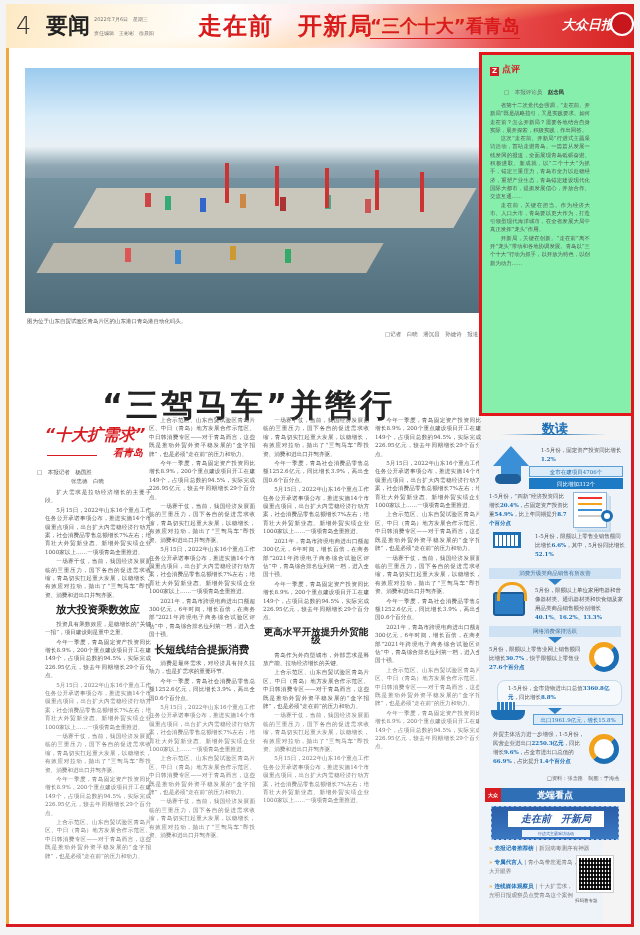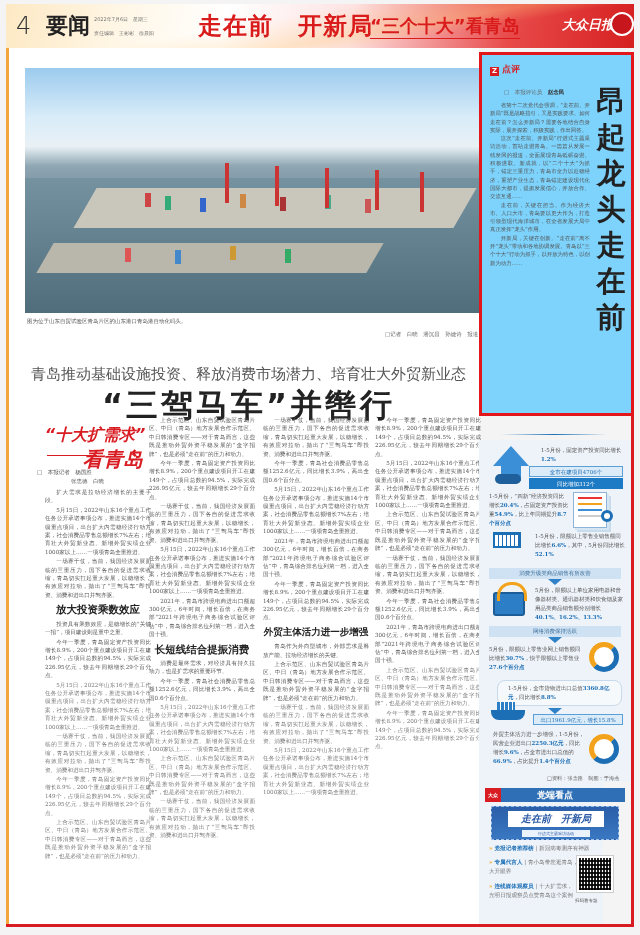--- a/index.html
+++ b/index.html
@@ -46,26 +46,26 @@
   .headline { position: absolute; left: 0; top: 336px; width: 479px; text-align: center; font-family: "DejaVu Sans", sans-serif; font-size: 32px; font-weight: bold; color: #222; letter-spacing: 3px; }
 
   
   .col { position: absolute; font-size: 5.6px; line-height: 8.4px; color: #555; text-align: justify; }
   .col p { text-indent: 2em; margin-bottom: 1px; }
   .col .filler { color: #777; }
   .sub-head { font-family: "DejaVu Sans", sans-serif; font-weight: bold; color: #222; font-size: 10.5px; text-align: center; margin: 6px 0 6px; text-indent: 0 !important; }
 
   .tag-title { position: absolute; left: 26px; top: 377px; width: 120px; }
   .tag-title .t1 { font-family: "DejaVu Sans", sans-serif; font-style: italic; font-weight: bold; color: #d81c22; font-size: 16px; text-align: center; }
-  .tag-title .t2 { font-family: "DejaVu Sans", sans-serif; font-style: italic; font-weight: bold; color: #d81c22; font-size: 20px; text-align: right; padding-right: 12px; border-bottom: 1px solid transparent; position: relative; }
+  .tag-title .t2 { font-family: "DejaVu Sans", sans-serif; font-style: italic; font-weight: bold; color: #d81c22; font-size: 10px; text-align: right; padding-right: 12px; border-bottom: 1px solid transparent; position: relative; }
   .tag-title .line { position: absolute; left: 12px; top: 30px; width: 50px; height: 1px; background: #d81c22; }
   .byline-left { position: absolute; left: 28px; top: 420px; font-size: 5.5px; line-height: 9px; color: #555; }
 
   
-  .comment-box { position: absolute; left: 479px; top: 52px; width: 155px; height: 364px; border: 3px solid #e3161c; background: #7dd3fc; }
+  .comment-box { position: absolute; left: 479px; top: 52px; width: 155px; height: 364px; border: 3px solid #e3161c; background: #86efac; }
   .cm-tag { position: absolute; left: 8px; top: 8px; font-family: "DejaVu Sans", sans-serif; font-weight: bold; font-size: 9px; color: #d81c22; }
   .cm-tag-ico { display: inline-block; width: 9px; height: 9px; background: #d81c22; color: #fff; font-size: 7px; text-align: center; line-height: 9px; margin-right: 3px; vertical-align: -1px; }
   .cm-byline { position: absolute; left: 22px; top: 34px; font-size: 5.5px; color: #666; }
   .cm-byline b { color: #333; }
   .cm-body { position: absolute; left: 8px; top: 46px; width: 100px; font-size: 5.4px; line-height: 8.3px; color: #555; text-align: justify; }
   .cm-body p { text-indent: 2em; }
   .cm-title { position: absolute; left: 112px; top: 28px; width: 34px; font-family: "DejaVu Sans", sans-serif; font-weight: bold; font-size: 29px; line-height: 36px; color: #222; text-align: center; }
 
   
   .data-panel { position: absolute; left: 479px; top: 440px; width: 152px; height: 342px; background: #eef3f9; }
@@ -144,21 +144,20 @@
     <div class="stack" style="left:260px;top:181px;background:#3a6;"></div>
     <div class="crane" style="left:200px;top:95px;"></div>
     <div class="crane" style="left:250px;top:98px;"></div>
     <div class="crane" style="left:300px;top:100px;"></div>
     <div class="crane" style="left:350px;top:102px;"></div>
     <div class="crane" style="left:395px;top:104px;"></div>
   </div>
   <div class="caption">图为位于山东自贸试验区青岛片区的山东港口青岛港自动化码头。</div>
   <div class="credit">□记者　白晓　潘沉昌　孙婕诗　报道</div>
 
-  <div class="kicker">青岛推动基础设施投资、释放消费市场潜力、培育壮大外贸新业态</div>
   <div class="headline">“三驾马车”并辔行</div>
 
   <div class="tag-title">
     <div class="t1">“十大扩需求”</div>
     <div class="t2">看青岛</div>
     <div class="line"></div>
   </div>
   <div class="byline-left">
     <div>□　本报记者　杨国胜</div>
     <div style="padding-left:34px;">张忠德　白晓</div>
@@ -190,21 +189,21 @@
     <p class="filler">上合示范区、山东自贸试验区青岛片区、中日（青岛）地方发展合作示范区、中日韩消费专区——对于青岛而言，这些既是推动外贸外资平稳发展的“金字招牌”，也是必须“走在前”的压力和动力。</p>
     <p class="filler">一场赛干仗，当前，我国经济发展面临的三重压力，国下各自的促进需求收缩，青岛切实扛起重大发展，以稳增长，有效应对拉动，抛出了“三驾马车”即投资、消费和进出口并驾齐驱。</p>
   </div>
 
   <div class="col" style="left:254px;top:368px;width:106px;height:512px;overflow:hidden;">
     <p>一场赛干仗，当前，我国经济发展面临的三重压力，国下各自的促进需求收缩，青岛切实扛起重大发展，以稳增长，有效应对拉动，抛出了“三驾马车”即投资、消费和进出口并驾齐驱。</p>
     <p>今年一季度，青岛社会消费品零售总额1252.6亿元，同比增长3.9%，高出全国0.6个百分点。</p>
     <p>5月15日，2022年山东16个重点工作任务公开承诺事项公布，推进实施14个市级重点项目，出台扩大内需稳经济行动方案，社会消费品零售总额增长7%左右；培育壮大外贸新业态。新增外贸实绩企业1000家以上……一项项青岛全重推进。</p>
     <p>2021年，青岛市跨境电商进出口额超300亿元，6年时间，增长百倍，在商务部“2021年跨境电子商务综合试验区评估”中，青岛综合排名位列第一档，进入全国十强。</p>
     <p>今年一季度，青岛固定资产投资同比增长8.9%，200个重点建设项目开工在建149个，占项目总数的94.5%，实际完成226.95亿元，较去年同期增长29个百分点。</p>
-    <div class="sub-head" style="font-size:9.5px;">外贸主体活力进一步增强</div>
+    <div class="sub-head" style="font-size:9.5px;">更高水平开放提升外贸能级</div>
     <p>青岛作为外向型城市，外部需求是释放产能、拉动经济增长的关键。</p>
     <p>上合示范区、山东自贸试验区青岛片区、中日（青岛）地方发展合作示范区、中日韩消费专区——对于青岛而言，这些既是推动外贸外资平稳发展的“金字招牌”，也是必须“走在前”的压力和动力。</p>
     <p class="filler">一场赛干仗，当前，我国经济发展面临的三重压力，国下各自的促进需求收缩，青岛切实扛起重大发展，以稳增长，有效应对拉动，抛出了“三驾马车”即投资、消费和进出口并驾齐驱。</p>
     <p class="filler">5月15日，2022年山东16个重点工作任务公开承诺事项公布，推进实施14个市级重点项目，出台扩大内需稳经济行动方案，社会消费品零售总额增长7%左右；培育壮大外贸新业态。新增外贸实绩企业1000家以上……一项项青岛全重推进。</p>
   </div>
 
   <div class="col" style="left:366px;top:368px;width:106px;height:512px;overflow:hidden;">
     <p>今年一季度，青岛固定资产投资同比增长8.9%，200个重点建设项目开工在建149个，占项目总数的94.5%，实际完成226.95亿元，较去年同期增长29个百分点。</p>
     <p>5月15日，2022年山东16个重点工作任务公开承诺事项公布，推进实施14个市级重点项目，出台扩大内需稳经济行动方案，社会消费品零售总额增长7%左右；培育壮大外贸新业态。新增外贸实绩企业1000家以上……一项项青岛全重推进。</p>
     <p>上合示范区、山东自贸试验区青岛片区、中日（青岛）地方发展合作示范区、中日韩消费专区——对于青岛而言，这些既是推动外贸外资平稳发展的“金字招牌”，也是必须“走在前”的压力和动力。</p>
@@ -221,24 +220,24 @@
 
 <div class="comment-box">
   <div class="cm-tag"><span class="cm-tag-ico">Z</span><span>点评</span></div>
   <div class="cm-byline"><span>□　本报评论员</span>　<b>赵念民</b></div>
   <div class="cm-body">
     <p>省第十二次党代会强调，“走在前、开新局”既是战略指引，又是实践要求。如何走在前？怎么开新局？需要各地结合自身实际，展开探索，积极实践，作出回答。</p>
     <p>这次“走在前、开新局”行进式主题采访活动，首站走进青岛。一篇篇从发展一线发回的报道，全面展现青岛砥砺奋进、积极进取、新成就，以“二个十大”为抓手，锚定三重压力，青岛市全力以赴稳经济，重塑产业生态，青岛锚定建设现代化国际大都市，提振发展信心，开放合作、交流互通……</p>
     <p>走在前，关键在担当。作为经济大市、人口大市，青岛要以更大作为，打造引领型现代海洋城市，在全省发展大局中真正发挥“龙头”作用。</p>
     <p>开新局，关键在创新。“走在前”离不开“龙头”带动和各地协调发展。青岛以“三个十大”行动为抓手，以开放为特色，以创新为动力……</p>
   </div>
-  <div class="cm-title">昂起龙头走在前</div>
 </div>
 
 <div class="data-panel">
+  <div class="dp-title">数读</div>
   <div class="dp-title-line"></div>
 
   <div class="ic-up"></div>
   <div class="ic-up-stem"></div>
   <div class="ic-hand"></div>
   <div class="dp-txt" style="left:62px;top:6px;width:84px;"><span>1-5月份，固定资产投资同比增长</span><b>1.2%</b></div>
   <div class="dp-bar" style="left:50px;top:26px;width:94px;">全市在建项目4706个</div>
   <div class="dp-bar solid" style="left:50px;top:38px;width:94px;">同比增加312个</div>
 
   <div class="dp-txt" style="left:10px;top:52px;width:80px;"><span>1-5月份，“四新”经济投资同比增长</span><b>20.4%</b><span>，占固定资产投资比重</span><b>54.9%</b><span>，比上年同期提升</span><b>8.7个百分点</b></div>

